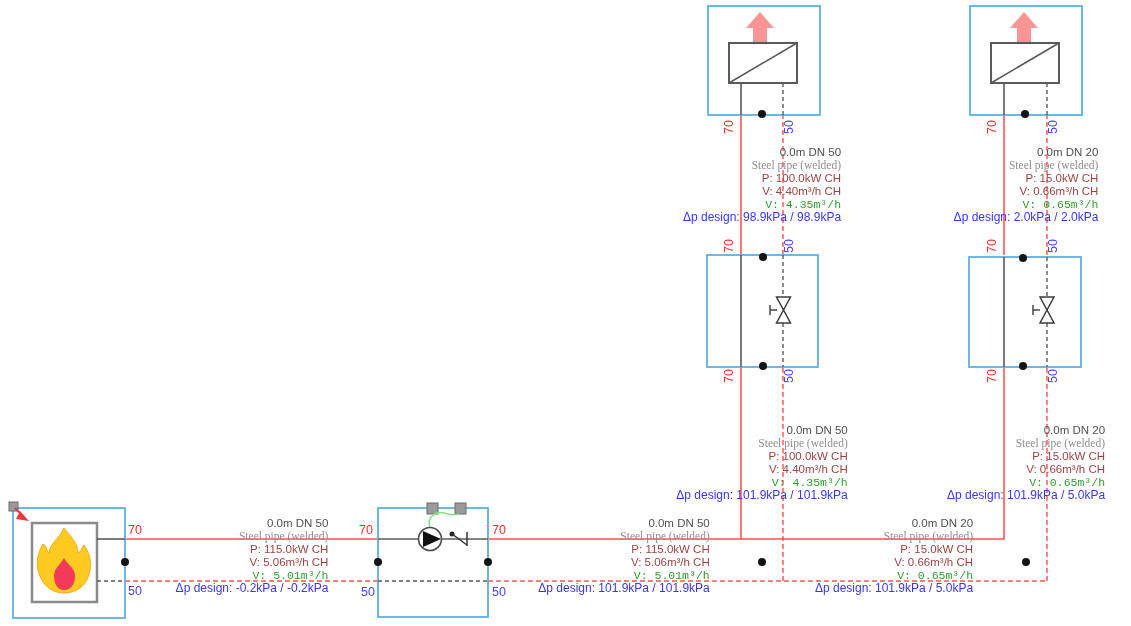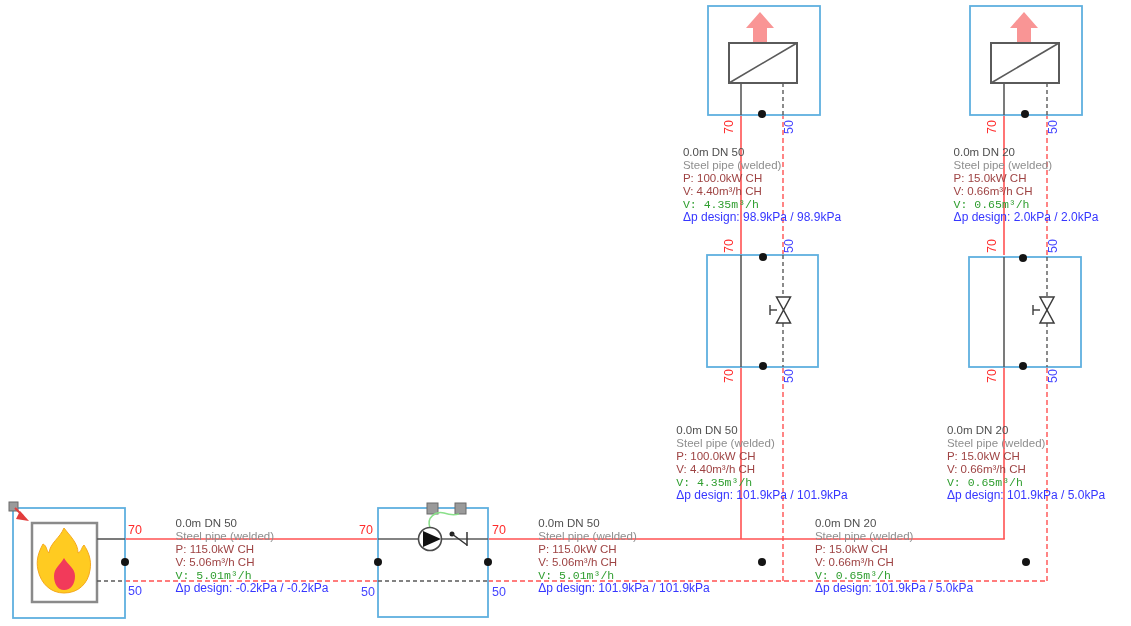--- a/index.html
+++ b/index.html
@@ -14,24 +14,24 @@
           font-family:"Liberation Sans",sans-serif;}
   #scheme-svg{position:absolute;left:0;top:0;}
   .pipe-supply{stroke:var(--pipe-red);stroke-width:1.6;fill:none;}
   .pipe-return{stroke:var(--pipe-red);stroke-width:1.4;fill:none;stroke-dasharray:5 3;}
   .pipe-dark{stroke:#5a5a5a;stroke-width:1.6;fill:none;}
   .pipe-dark-dash{stroke:#5a5a5a;stroke-width:1.4;fill:none;stroke-dasharray:4 3;}
   .box-blue{fill:none;stroke:var(--box-blue);stroke-width:1.8;}
   .sym{stroke:#3c3c3c;stroke-width:1.5;fill:#fff;}
   .node{fill:#141414;}
   .handle{fill:#9a9a9a;stroke:#6b6b6b;stroke-width:1;}
-  .pinfo{position:absolute;transform:translateX(-50%);text-align:left;
+  .pinfo{position:absolute;transform:translateX(-50%);text-align:right;
          font-size:11.5px;line-height:13px;white-space:nowrap;}
   .l-size{color:var(--text-dark);}
-  .l-mat{color:var(--text-gray);}
+  .l-mat{color:var(--text-gray);font-family:Liberation Serif, serif;}
   .l-pow,.l-fch{color:var(--text-darkred);}
   .l-flow{color:var(--text-green);font-family:Liberation Mono, monospace;}
   .l-dp{color:var(--text-blue);font-size:12px;}
   .htemp,.vtemp{position:absolute;font-size:12.5px;line-height:14px;white-space:nowrap;}
   .vtemp{width:20px;height:16px;text-align:center;transform:rotate(-90deg);}
   .sup{color:var(--label-red);}
   .ret{color:var(--label-blue);}
 </style>
 </head>
 <body>

